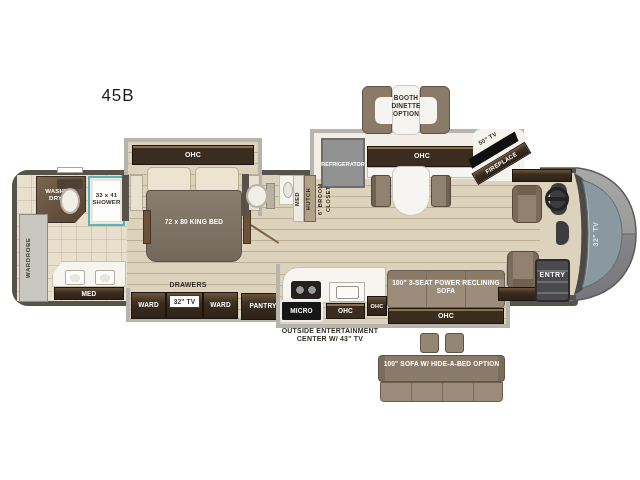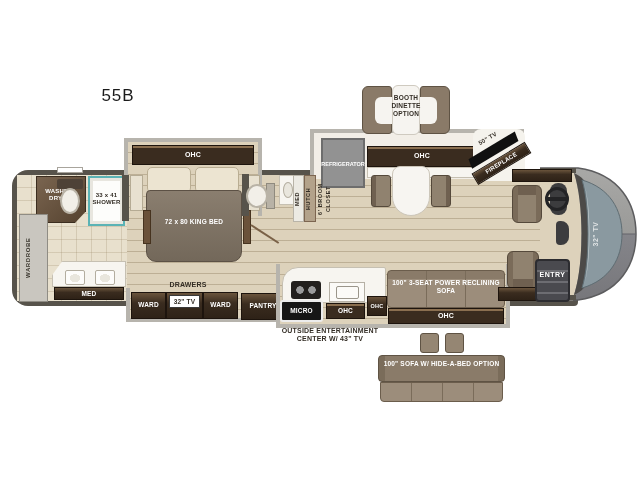--- a/index.html
+++ b/index.html
@@ -19,21 +19,21 @@
   .seat{background:linear-gradient(90deg,#7a6b59 0 5px,rgba(0,0,0,0) 5px calc(100% - 5px),#7a6b59 calc(100% - 5px)),linear-gradient(180deg,#6f6050 0 9px,#90826f 9px);border:1px solid #55493b;border-radius:6px;}
   .seat.flip{background:linear-gradient(90deg,#7a6b59 0 5px,rgba(0,0,0,0) 5px calc(100% - 5px),#7a6b59 calc(100% - 5px)),linear-gradient(0deg,#6f6050 0 9px,#90826f 9px);}
   .wallpost{background:#57534b;}
   .brpost{background:#6b523a;border:1px solid #46331f;}
 </style>
 </head>
 <body>
 
 <div id="stage">
 
-  <div class="lbl" style="left:94px;top:86px;width:48px;font-size:17px;font-weight:400;color:#1b1b1b;letter-spacing:1px;">55B</div>
+  <div class="lbl" style="left:94px;top:86px;width:48px;font-size:17px;font-weight:400;color:#1b1b1b;letter-spacing:1px;">45B</div>
 
   <div class="a plank" style="left:12px;top:170px;width:566px;height:136px;border:5px solid #57534b;border-radius:16px 4px 4px 16px;"></div>
 
   <div class="a tile" style="left:17px;top:175px;width:110px;height:126px;"></div>
 
   <div class="a slide nb plank" style="left:124px;top:138px;width:138px;height:78px;"></div>
   <div class="a strip" style="left:132px;top:145px;width:122px;height:20px;"></div>
   <div class="lbl w" style="left:132px;top:151px;width:122px;font-size:7px;">OHC</div>
   <div class="a" style="left:130px;top:175px;width:13px;height:36px;background:#e8e1d0;border:1px solid #b5ab94;"></div>
   <div class="a" style="left:247px;top:175px;width:13px;height:36px;background:#e8e1d0;border:1px solid #b5ab94;"></div>

